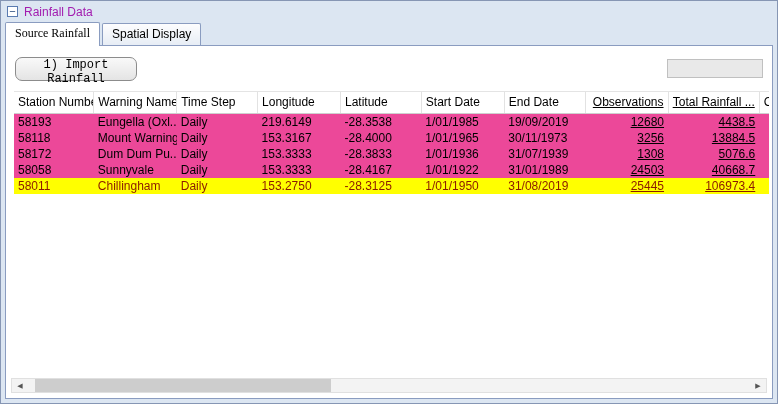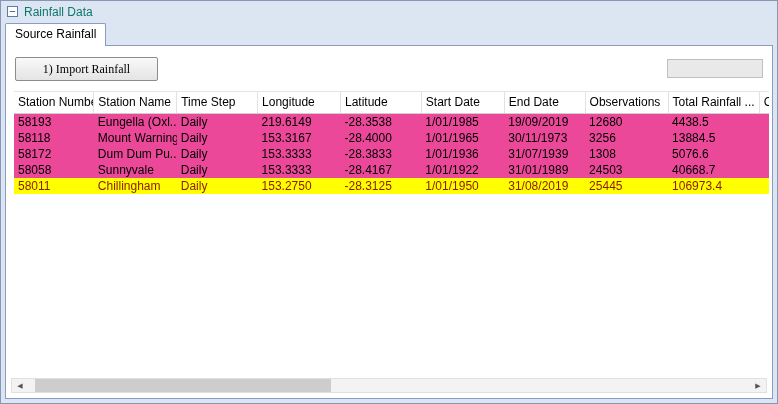--- a/index.html
+++ b/index.html
@@ -23,21 +23,21 @@
   .collapse-box {
     width: 11px; height: 11px;
     background: #fff;
     border: 1px solid #5a7bb0;
     color: #2b4d7e;
     font-size: 11px; line-height: 8px;
     text-align: center;
     cursor: pointer;
     user-select: none;
   }
-  .panel-title { color: #0f766e; }
+  .panel-title { color: #a21caf; }
   .tab-strip {
     display: flex; align-items: flex-end;
     padding-left: 4px;
     position: relative; z-index: 2;
     height: 23px;
   }
   .tab {
     border: 1px solid #8a9cc0; border-bottom: none;
     border-radius: 2px 2px 0 0;
     background: linear-gradient(#fdfdfe, #e7edf5);
@@ -45,35 +45,36 @@
     margin-right: 2px;
     white-space: nowrap;
     cursor: pointer;
   }
   .tab.active {
     background: #fff;
     padding-bottom: 5px;
     margin-bottom: -1px;
     position: relative;
     z-index: 3;
+    font-family: Liberation Serif, serif;
   }
   .tab-page {
     position: absolute;
     left: 4px; right: 4px; top: 44px; bottom: 4px;
     background: #fff;
     border: 1px solid #8a9cc0;
     z-index: 1;
   }
   .import-btn {
     position: absolute; left: 9px; top: 11px;
-    width: 143px; height: 24px;
-    font-family: Liberation Serif, serif; font-size: 12px;
+    width: 122px; height: 24px;
+    font-family: Liberation Mono, monospace; font-size: 12px;
     background: linear-gradient(#f9f9f9, #e4e4e4);
     border: 1px solid #8c8c8c;
-    border-radius: 2px;
+    border-radius: 7px;
     cursor: pointer;
   }
   .status-box {
     position: absolute; right: 9px; top: 13px;
     width: 96px; height: 19px;
     background: #e9e9e9;
     border: 1px solid #c0c0c0;
   }
   .grid-wrap {
     position: absolute;
@@ -97,21 +98,21 @@
     white-space: nowrap; overflow: hidden;
     background: #fff;
     cursor: pointer;
   }
   table.grid td {
     padding: 1px 4px;
     height: 16px;
     white-space: nowrap; overflow: hidden;
     background: #ec4899;
   }
-  table.grid .num { text-align: left; }
+  table.grid .num { text-align: right; text-decoration: underline; }
   table.grid tr.selected td {
     background: var(--sel-bg, #ffff00);
     color: var(--sel-fg, #8b1a00);
     margin-left: 20px;
   }
   .hscroll {
     position: absolute;
     left: 5px; right: 5px; bottom: 5px;
     height: 15px;
     display: flex;
@@ -139,20 +140,21 @@
 
 <div class="panel">
 
   <div class="titlebar">
     <span class="collapse-box">−</span>
     <span class="panel-title">Rainfall Data</span>
   </div>
 
   <div class="tab-strip">
       <div class="tab active">Source Rainfall</div>
+      <div class="tab">Spatial Display</div>
     </div>
 
   <div class="tab-page">
 
     <button class="import-btn">1) Import Rainfall</button>
 
     <div class="status-box"></div>
 
     <div class="grid-wrap">
       <table class="grid">
@@ -164,21 +166,21 @@
             <col style="width: 78px;">
             <col style="width: 80px;">
             <col style="width: 78px;">
             <col style="width: 80px;">
             <col style="width: 88px;">
             <col style="width: 60px;">
           </colgroup>
         <thead>
           <tr>
               <th>Station Number</th>
-              <th>Station Name</th>
+              <th>Warning Name</th>
               <th>Time Step</th>
               <th>Longitude</th>
               <th>Latitude</th>
               <th>Start Date</th>
               <th>End Date</th>
               <th class="num">Observations</th>
               <th class="num">Total Rainfall ...</th>
               <th>Covere</th>
             </tr>
         </thead>

